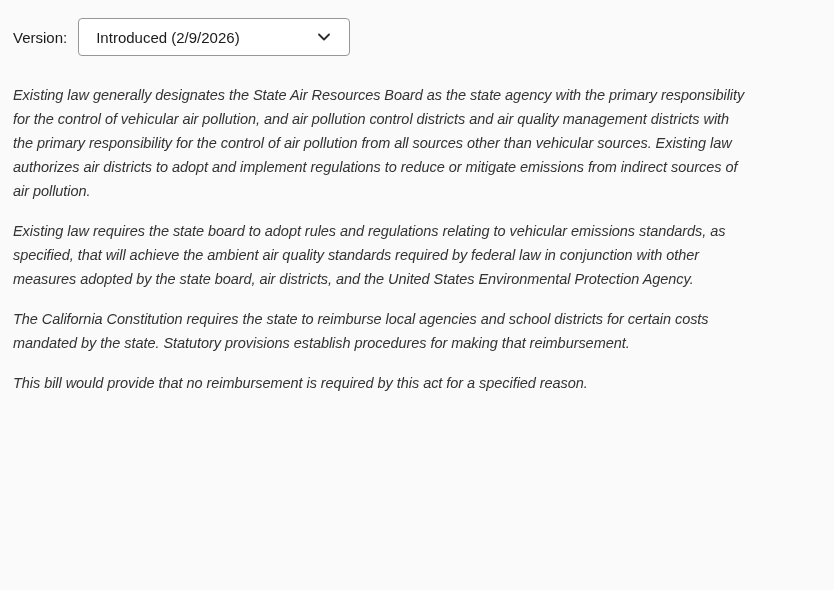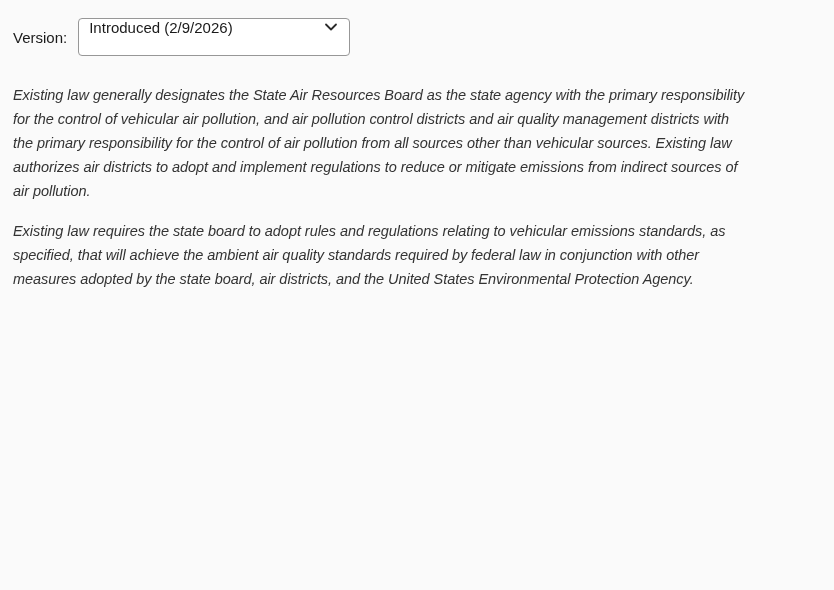--- a/index.html
+++ b/index.html
@@ -26,22 +26,23 @@
     margin-right: 11px;
     white-space: nowrap;
   }
   .version-select {
     width: 272px;
     height: 38px;
     background: #ffffff;
     border: 1px solid #979797;
     border-radius: 4px;
     display: flex;
+    align-items: center;
     justify-content: space-between;
-    padding: 0 10px;
+    padding: 0 17px;
     cursor: pointer;
   }
   .version-select .selected-text {
     font-size: 15px;
     color: #1a1a1a;
   }
   .chevron {
     width: 16px;
     height: 16px;
     display: inline-flex;
@@ -72,15 +73,17 @@
         <svg width="16" height="16" viewBox="0 0 16 16" fill="none">
           <path d="M3 5.5 L8 10.5 L13 5.5" stroke="#2b2b2b" stroke-width="1.8" stroke-linecap="round" stroke-linejoin="round"></path>
         </svg>
       </span>
     </div>
   </div>
 
   <div class="digest">
     <p>Existing law generally designates the State Air Resources Board as the state agency with the primary responsibility for the control of vehicular air pollution, and air pollution control districts and air quality management districts with the primary responsibility for the control of air pollution from all sources other than vehicular sources. Existing law authorizes air districts to adopt and implement regulations to reduce or mitigate emissions from indirect sources of air pollution.</p>
     <p>Existing law requires the state board to adopt rules and regulations relating to vehicular emissions standards, as specified, that will achieve the ambient air quality standards required by federal law in conjunction with other measures adopted by the state board, air districts, and the United States Environmental Protection Agency.</p>
+    <p>The California Constitution requires the state to reimburse local agencies and school districts for certain costs mandated by the state. Statutory provisions establish procedures for making that reimbursement.</p>
+    <p>This bill would provide that no reimbursement is required by this act for a specified reason.</p>
   </div>
 
 </div>
 
 </body></html>

